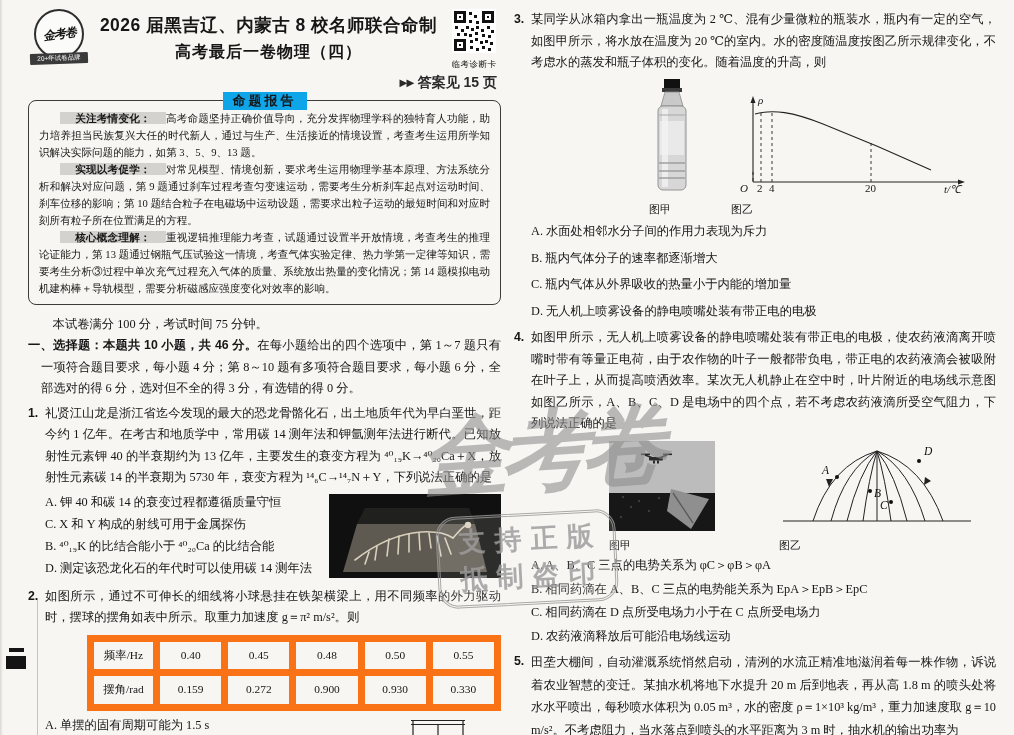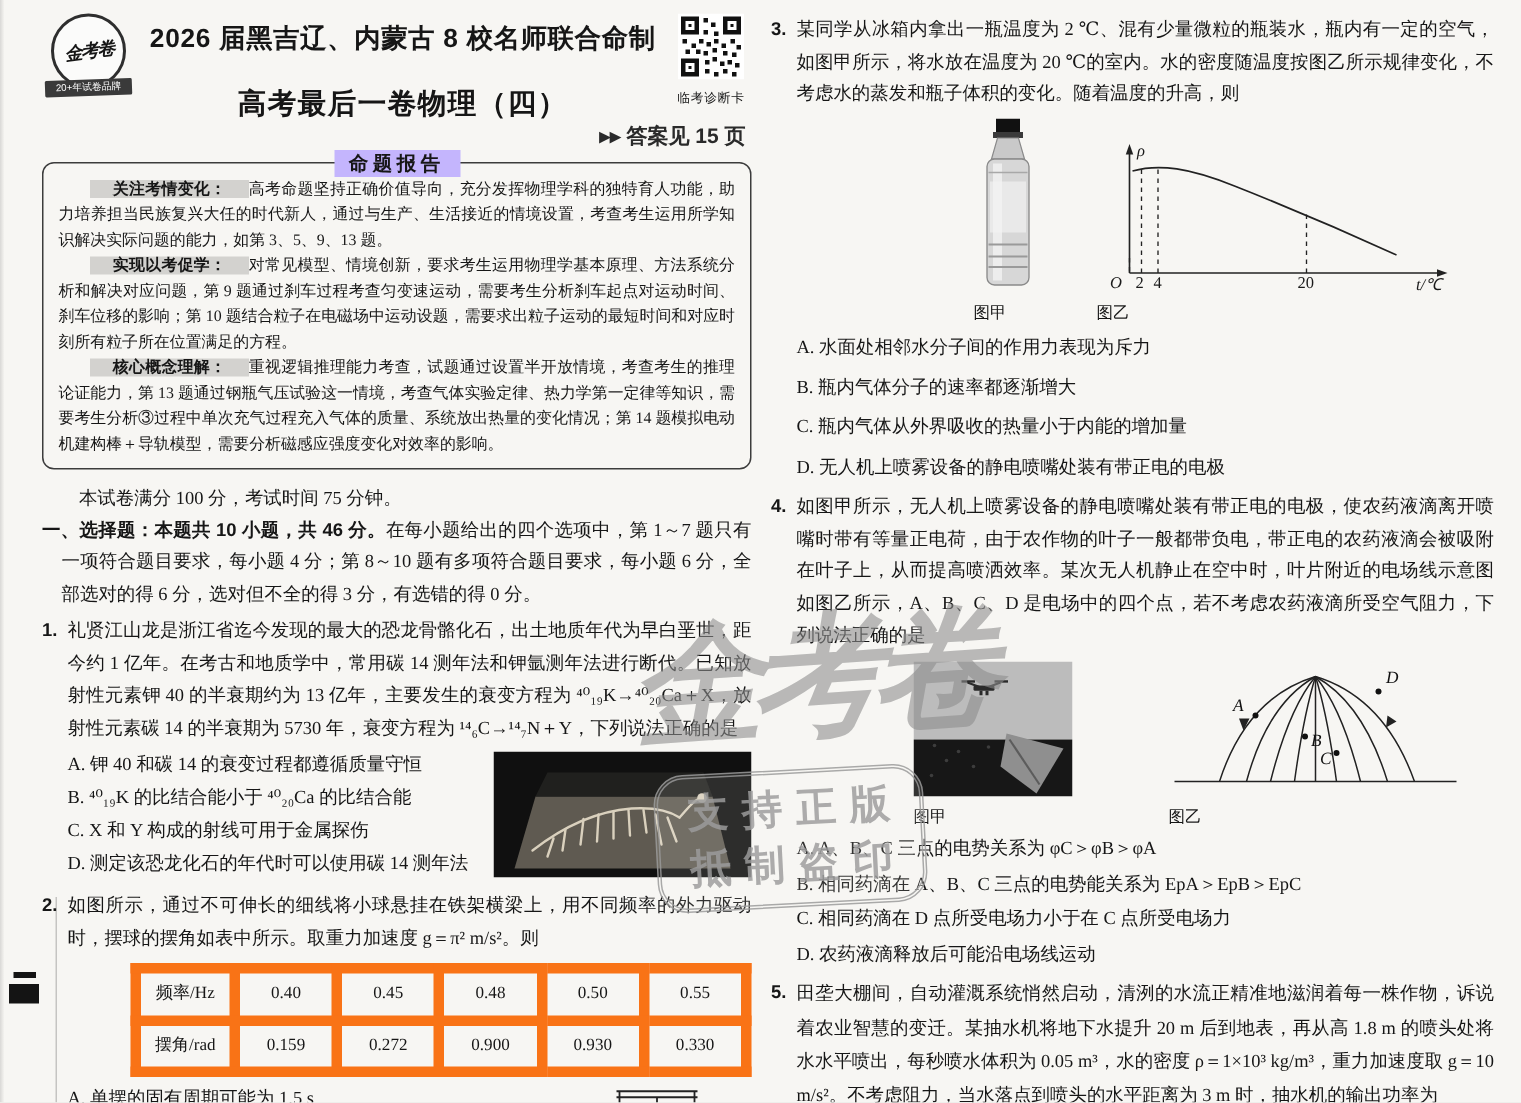--- a/index.html
+++ b/index.html
@@ -12,29 +12,29 @@
   
   .masthead{display:flex;align-items:flex-start;padding-top:9px;}
   .logo-badge{width:62px;flex:none;text-align:center;position:relative;}
   .logo-circle{width:46px;height:46px;margin:0 auto;border:2px solid #2e2e2e;border-radius:50%;
      display:flex;align-items:center;justify-content:center;background:#fbfbfa;box-shadow:0 0 0 2px #fbfbfa inset;}
   .logo-circle span{font-weight:bold;font-size:12px;font-style:italic;transform:rotate(-8deg);letter-spacing:-1px;}
   .logo-ribbon{margin:-6px auto 0;width:58px;background:#3a3a3a;color:#fff;font-size:6.5px;
      font-family:"Liberation Sans",sans-serif;padding:1px 0;transform:rotate(-2deg);border-radius:1px;}
   .titles{flex:1;text-align:center;font-family:"Liberation Sans",sans-serif;font-weight:bold;line-height:1;}
   .title1{font-size:17.5px;letter-spacing:.5px;margin-top:8px;}
-  .title2{font-size:19px;letter-spacing:1px;margin-top:25px;}
+  .title2{font-size:16px;letter-spacing:1px;margin-top:9px;}
   .qr-block{width:54px;flex:none;text-align:center;}
   .qr-caption{font-size:8.5px;margin-top:2px;letter-spacing:.5px;}
   .answers-note{text-align:right;font-size:14px;font-weight:bold;margin:3px 4px 0 0;
      font-family:"Liberation Sans",sans-serif;color:#2a2a2a;}
 
   
   .report{position:relative;border:1.4px solid #3c3c3c;border-radius:8px;padding:9px 10px 7px;margin-top:8px;}
-  .report-title{position:absolute;top:-9px;left:50%;transform:translateX(-50%);background:#c4b5fd;
+  .report-title{position:absolute;top:-9px;left:50%;transform:translateX(-50%);background:#0ea5e9;
      padding:0 10px;font-family:"Liberation Sans",sans-serif;font-weight:bold;font-size:13px;letter-spacing:3px;white-space:nowrap;}
   .report p{margin:0;font-size:10.6px;line-height:17px;text-align:justify;text-indent:2em;}
   .rlabel{font-family:"Liberation Sans",sans-serif;font-weight:bold;background:#d3d2cf;padding:0 15px;}
 
   
   .intro{margin:9px 0 0;text-indent:2em;font-size:12.3px;line-height:21px;}
   .sect{margin:0;font-size:12.3px;line-height:21.5px;padding-left:13px;text-indent:-13px;text-align:justify;}
   .sect b{font-family:"Liberation Sans",sans-serif;}
   .q{display:flex;margin-top:3px;font-size:12.3px;line-height:21.5px;}
   .qnum{font-family:"Liberation Sans",sans-serif;font-weight:bold;width:17px;flex:none;}
@@ -152,22 +152,22 @@
 
     <p class="intro">本试卷满分 100 分，考试时间 75 分钟。</p>
     <p class="sect"><b>一、选择题：本题共 10 小题，共 46 分。</b><span>在每小题给出的四个选项中，第 1～7 题只有一项符合题目要求，每小题 4 分；第 8～10 题有多项符合题目要求，每小题 6 分，全部选对的得 6 分，选对但不全的得 3 分，有选错的得 0 分。</span></p>
 
     <div class="q">
       <span class="qnum">1.</span>
       <div class="qbody">
         <p class="qtext">礼贤江山龙是浙江省迄今发现的最大的恐龙骨骼化石，出土地质年代为早白垩世，距今约 1 亿年。在考古和地质学中，常用碳 14 测年法和钾氩测年法进行断代。已知放射性元素钾 40 的半衰期约为 13 亿年，主要发生的衰变方程为 ⁴⁰₁₉K→⁴⁰₂₀Ca＋X，放射性元素碳 14 的半衰期为 5730 年，衰变方程为 ¹⁴₆C→¹⁴₇N＋Y，下列说法正确的是</p>
         <div class="q1-opts">
           <div class="opt">A. 钾 40 和碳 14 的衰变过程都遵循质量守恒</div>
+          <div class="opt">C. X 和 Y 构成的射线可用于金属探伤</div>
           <div class="opt">B. ⁴⁰₁₉K 的比结合能小于 ⁴⁰₂₀Ca 的比结合能</div>
-          <div class="opt">C. X 和 Y 构成的射线可用于金属探伤</div>
           <div class="opt">D. 测定该恐龙化石的年代时可以使用碳 14 测年法</div>
           <svg class="fossil" width="172" height="84" viewBox="0 0 172 84">
             <rect x="0" y="0" width="172" height="84" fill="#101010"></rect>
             <polygon points="14,78 158,78 146,30 28,30" fill="#5f5a51"></polygon>
             <polygon points="28,30 146,30 140,14 36,14" fill="#20201e"></polygon>
             <g stroke="#d9d0bd" stroke-width="1.6" fill="none" stroke-linecap="round">
               <path d="M26,66 C44,52 66,40 92,38 C108,37 118,40 124,44"></path>
               <path d="M124,44 C128,40 132,34 136,32"></path>
               <circle cx="139" cy="31" r="3.2" fill="#d9d0bd" stroke="none"></circle>
               <path d="M60,45 L58,62 M70,42 L69,60 M80,40 L80,58 M90,39 L91,56 M100,39 L102,54"></path>

